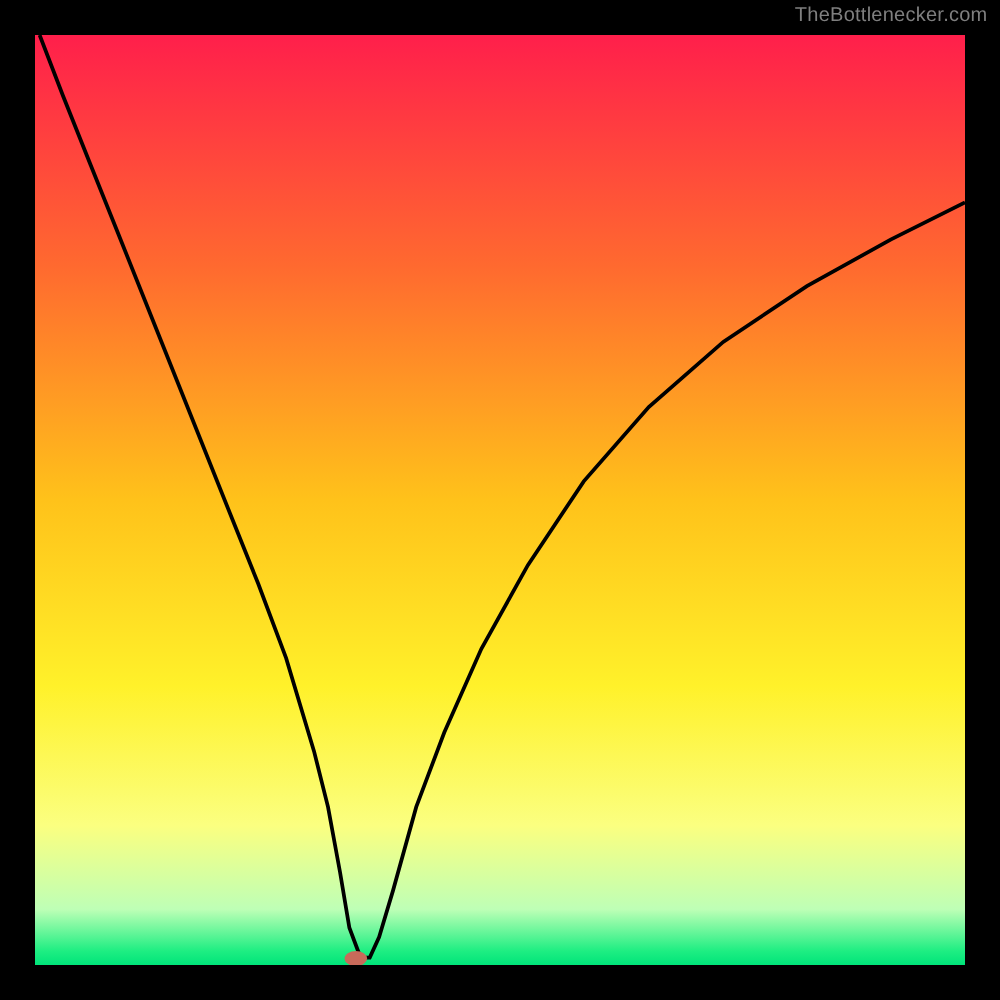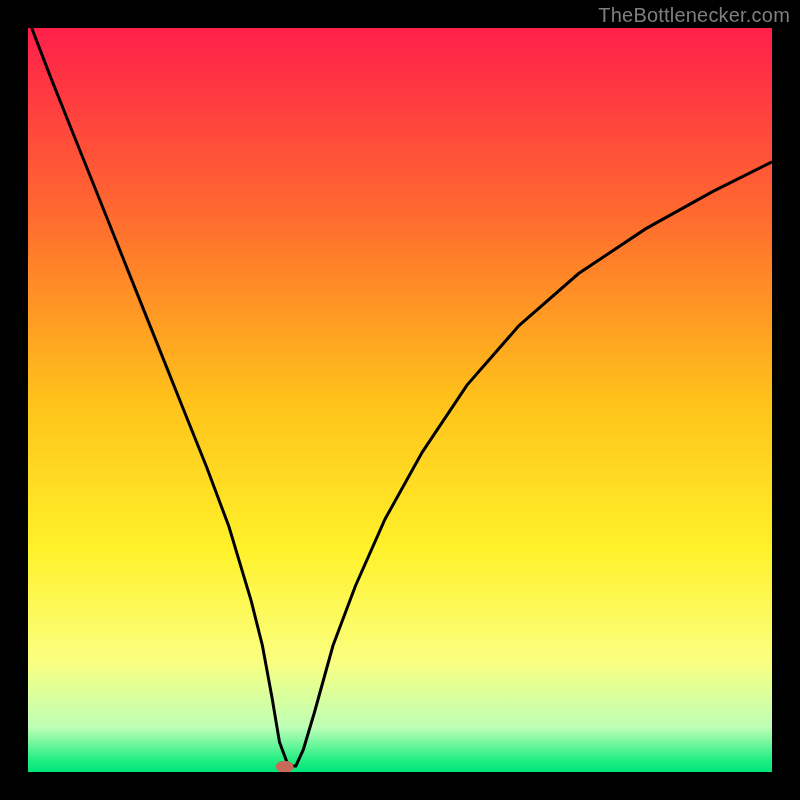--- a/index.html
+++ b/index.html
@@ -24,21 +24,21 @@
     top: 28px;
     left: 28px;
     width: 744px;
     height: 744px;
   }
   .attribution {
     position: absolute;
     top: 4px;
     right: 10px;
     color: #7f7f7f;
-    font-size: 20px;
+    font-size: 16px;
     font-weight: 500;
     letter-spacing: 0.2px;
   }
   svg { display: block; }
 </style>
 </head>
 <body>
 
 <div class="frame">
 

